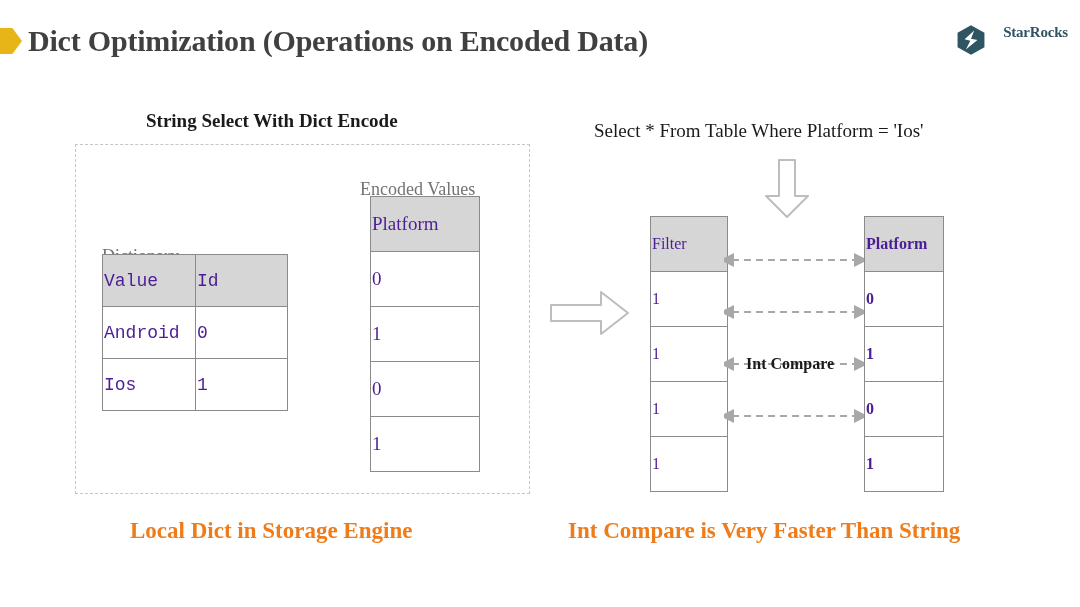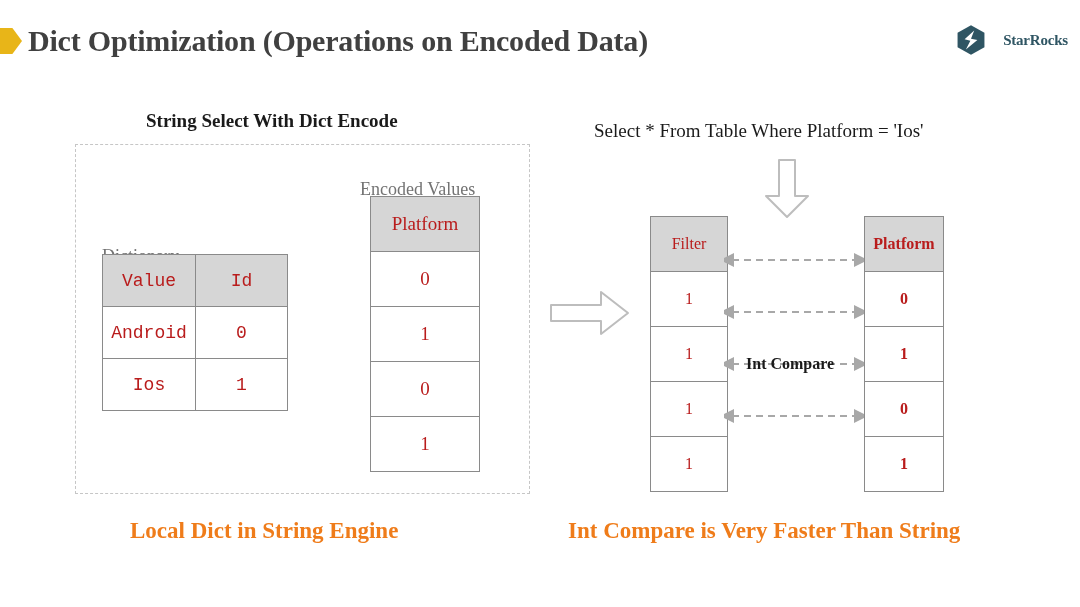--- a/index.html
+++ b/index.html
@@ -41,21 +41,20 @@
     letter-spacing: -0.2px;
     white-space: nowrap;
   }
 
   
   .logo-wrap {
     position: absolute;
     right: 12px;
     top: 24px;
     display: flex;
-    align-items: center;
     gap: 16px;
   }
   .logo-mark {
     width: 32px;
     height: 32px;
     display: block;
   }
   .logo-text {
     font-size: 15px;
     font-weight: bold;
@@ -94,23 +93,23 @@
     white-space: nowrap;
     margin-top: 16px;
   }
   .grid-table {
     position: absolute;
     border-collapse: collapse;
     background: #ffffff;
   }
   .grid-table td {
     border: 1px solid #8a8a8a;
-    text-align: center;
+    text-align: left;
     vertical-align: middle;
-    color: #b91c1c;
+    color: #4c1d95;
     background: #ffffff;
   }
   .grid-table td.hdr {
     background: #d6d6d6;
   }
 
   
   #dictionary-table { left: 102px; top: 254px; }
   #dictionary-table td {
     width: 90px;
@@ -314,16 +313,16 @@
     <g stroke="#a8a8a8" stroke-width="2" stroke-dasharray="7,5">
       <line x1="8" y1="26" x2="132" y2="26" marker-start="url(#ahL)" marker-end="url(#ahR)"></line>
       <line x1="8" y1="78" x2="132" y2="78" marker-start="url(#ahL)" marker-end="url(#ahR)"></line>
       <line x1="8" y1="130" x2="132" y2="130" marker-start="url(#ahL)" marker-end="url(#ahR)"></line>
       <line x1="8" y1="182" x2="132" y2="182" marker-start="url(#ahL)" marker-end="url(#ahR)"></line>
     </g>
   </svg>
 
   <div class="int-compare-label">Int Compare</div>
 
-  <div class="caption" id="caption-left">Local Dict in String Engine</div>
+  <div class="caption" id="caption-left">Local Dict in Storage Engine</div>
   <div class="caption" id="caption-right">Int Compare is Very Faster Than String</div>
 
 </div>
 
 </body></html>

